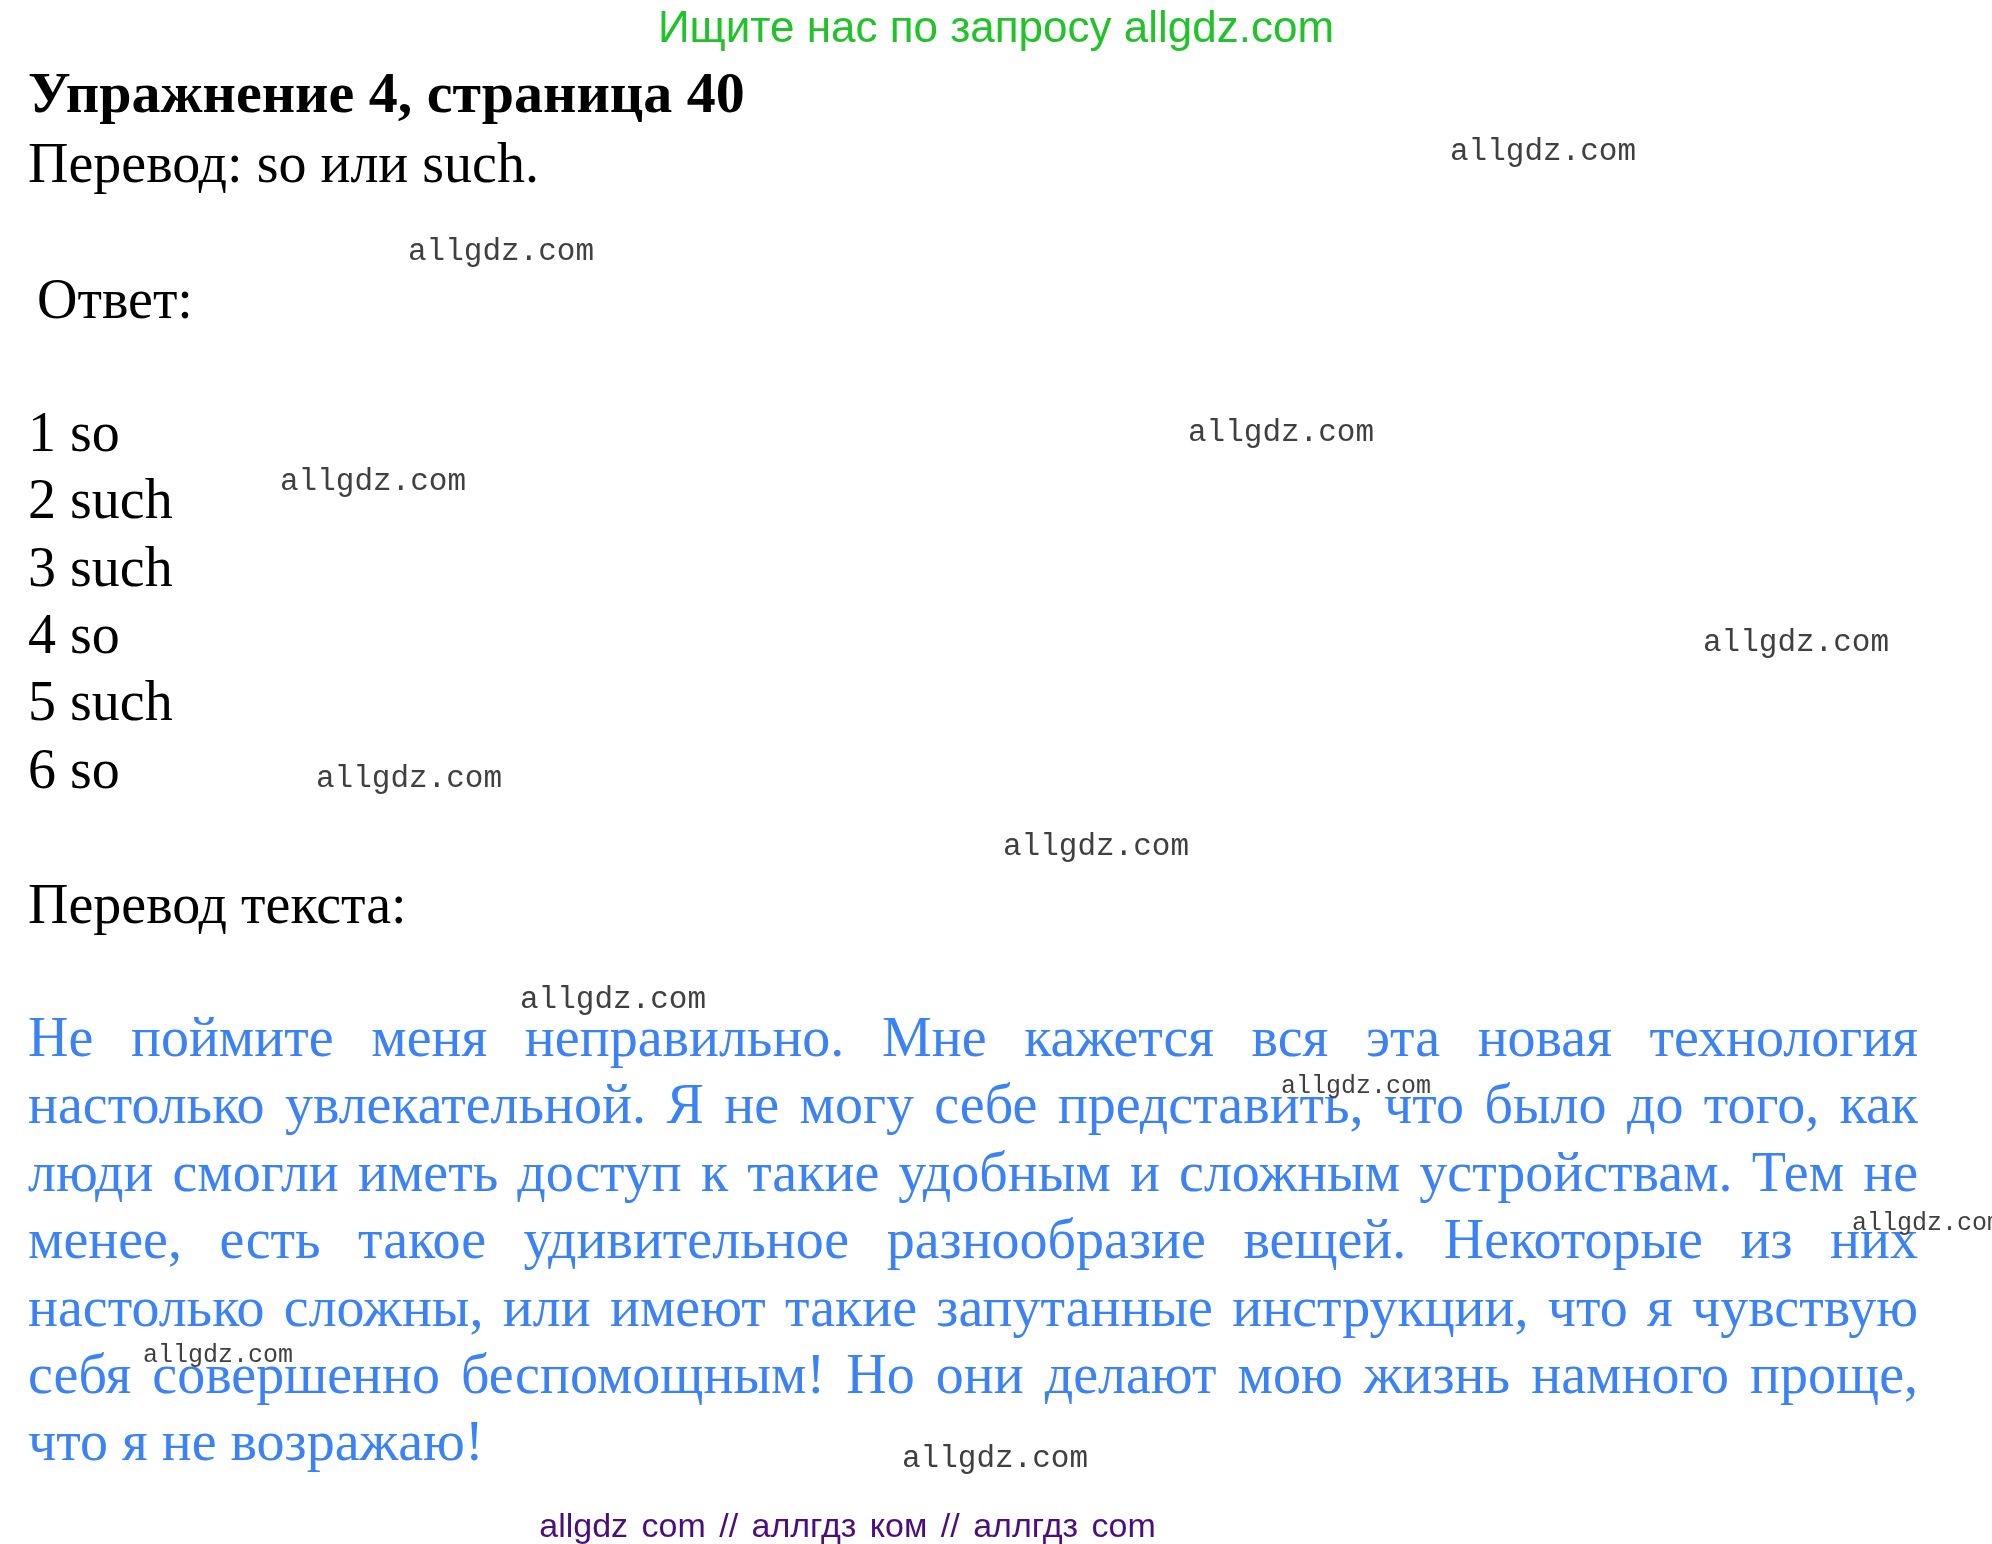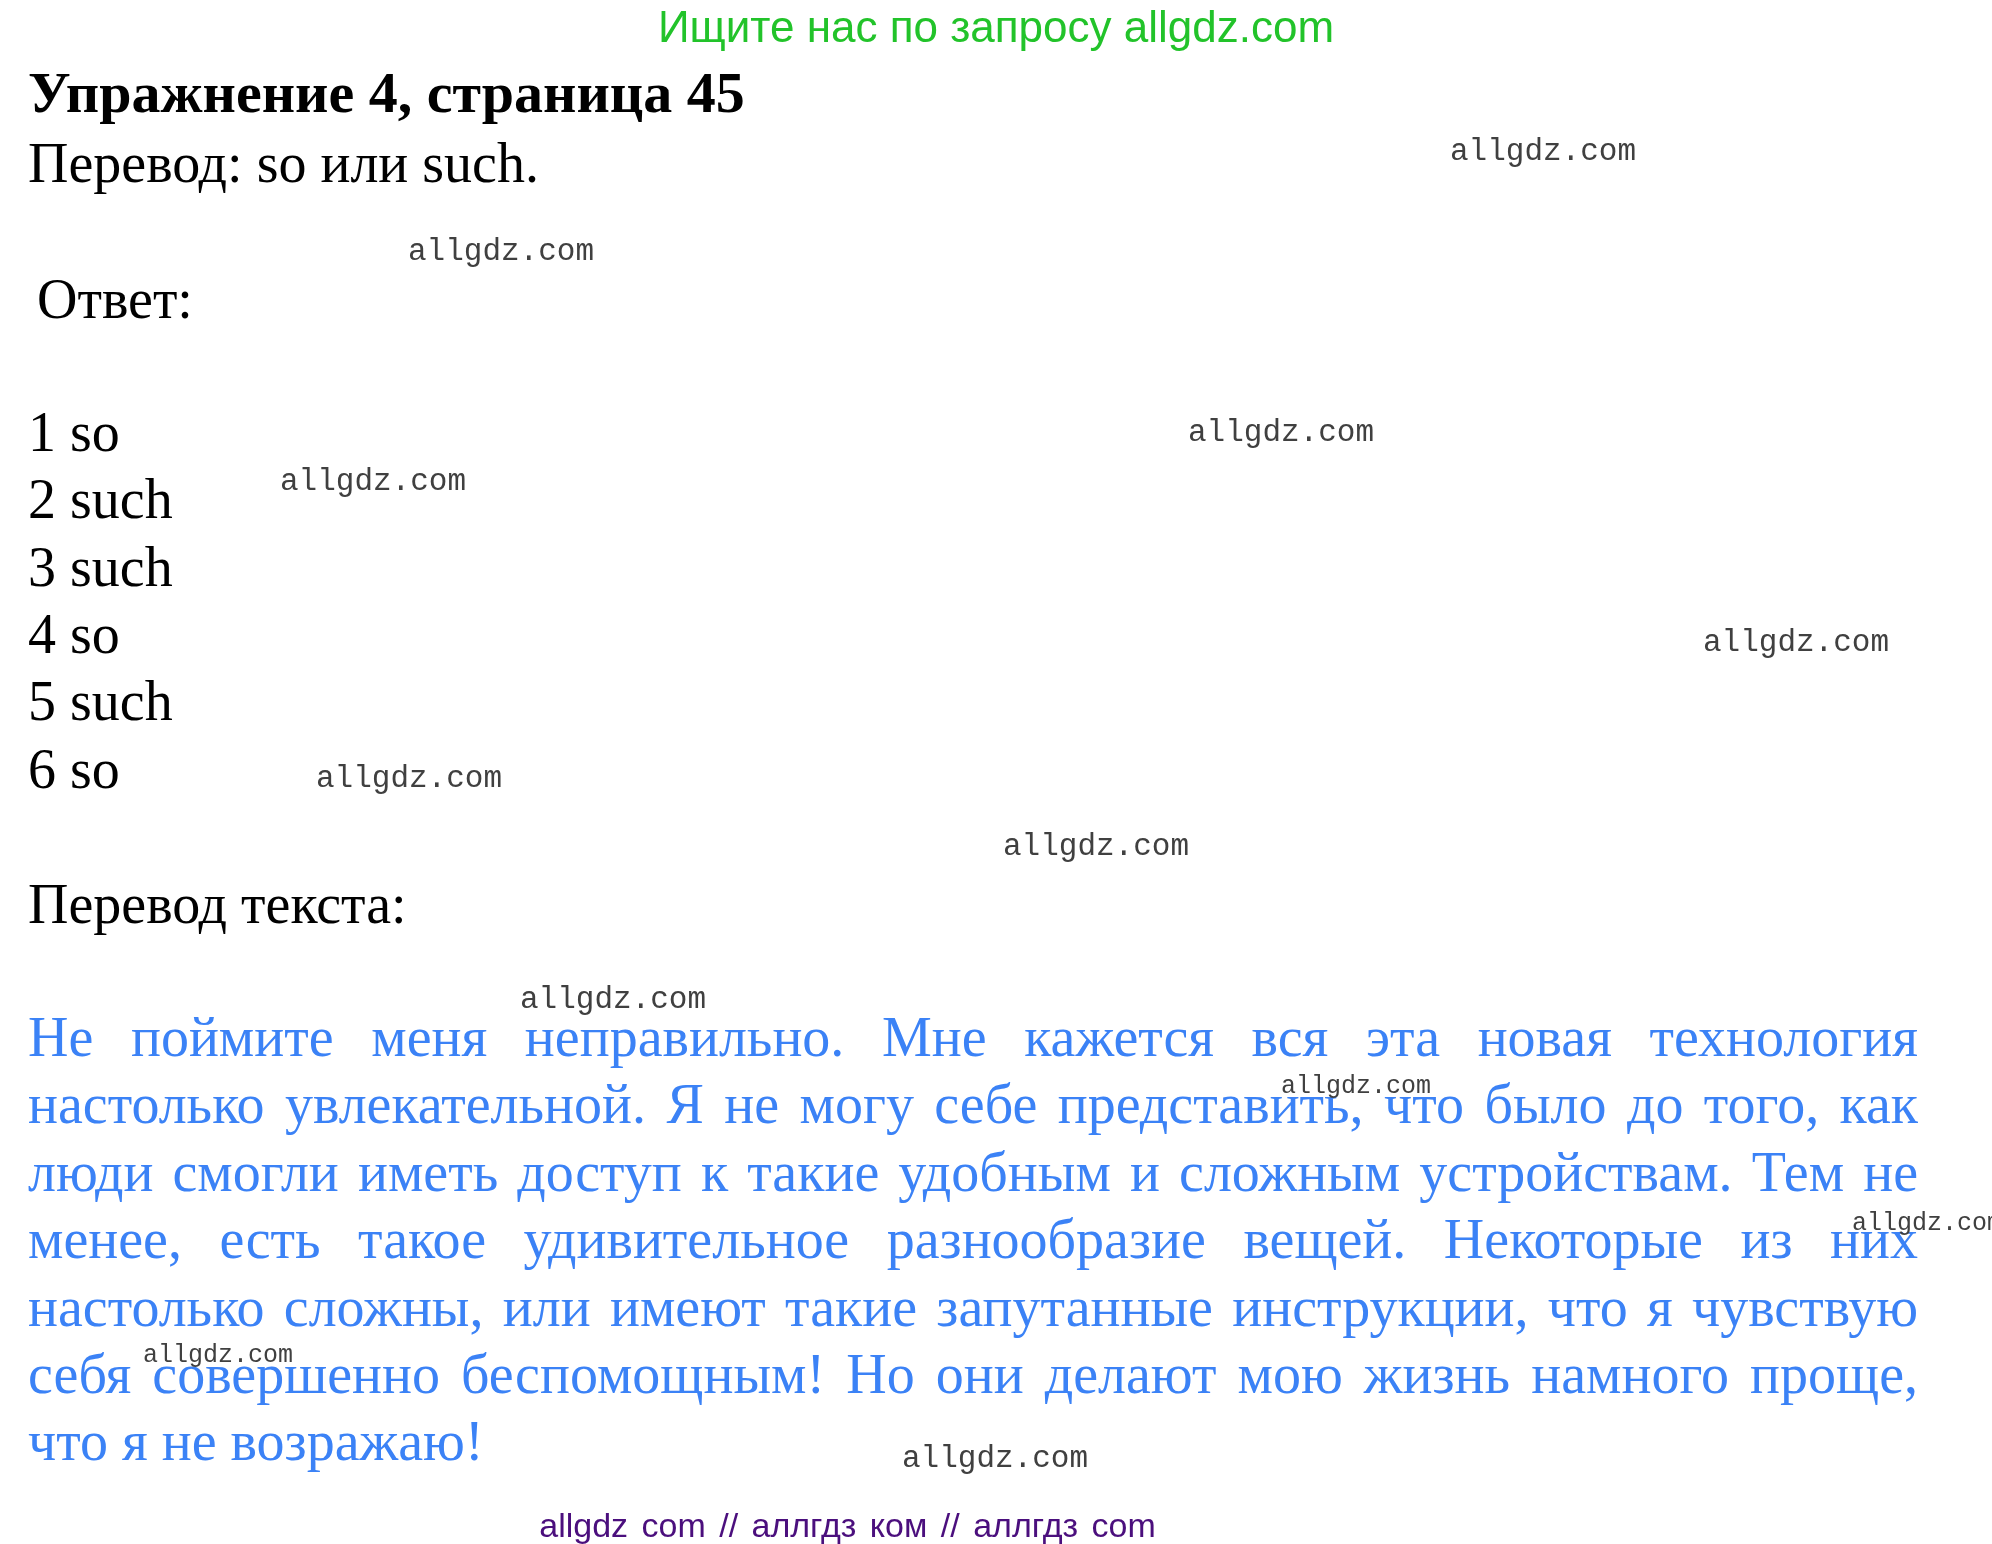--- a/index.html
+++ b/index.html
@@ -31,21 +31,21 @@
     left: 0; width: 1695px; top: 1506px; text-align: center;
     font-family: "Liberation Sans", sans-serif; font-size: 34px; color: #4b0f7d;
     word-spacing: 4px;
   }
 </style>
 </head>
 <body>
 
 <div class="abs top-banner">Ищите нас по запросу allgdz.com</div>
 
-<div class="abs serif title">Упражнение 4, страница 45</div>
+<div class="abs serif title">Упражнение 4, страница 40</div>
 <div class="abs serif instruction">Перевод: so или such.</div>
 
 <div class="abs serif answer-label">Ответ:</div>
 
 <div class="abs serif answer-item" style="top:398px;">
   <span>1</span>
   <span>so</span>
 </div>
 <div class="abs serif answer-item" style="top:465px;">
   <span>2</span>

